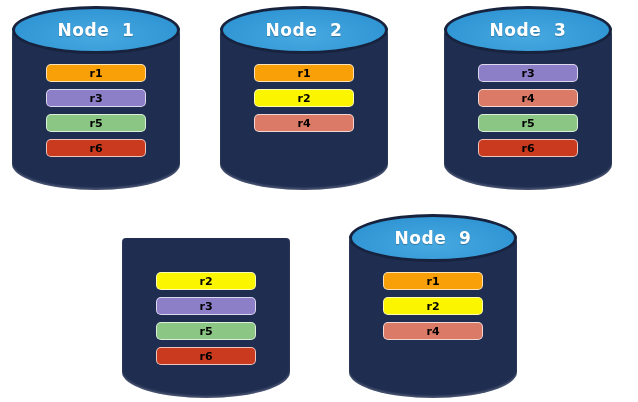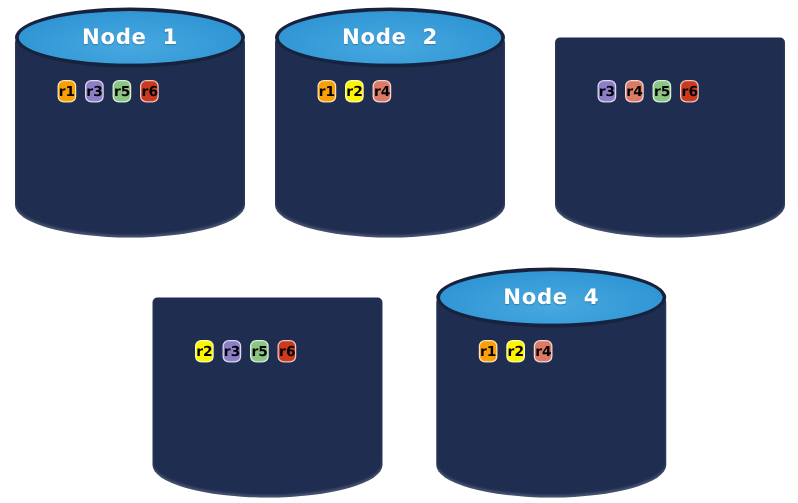--- a/index.html
+++ b/index.html
@@ -10,21 +10,21 @@
   }
   .canvas {
     position: relative;
     width: 638px;
     height: 402px;
     background: #ffffff;
     overflow: hidden;
   }
   .cylinder {
     position: absolute;
-    width: 184px;
+    width: 168px;
     height: 184px;
   }
   .cylinder:nth-child(1) { left: 12px;  top: 6px;   }
   .cylinder:nth-child(2) { left: 220px; top: 6px;   }
   .cylinder:nth-child(3) { left: 444px; top: 6px;   }
   .cylinder:nth-child(4) { left: 122px; top: 214px; }
   .cylinder:nth-child(5) { left: 349px; top: 214px; }
 
   .cyl-body {
     position: absolute;
@@ -52,21 +52,21 @@
     font-size: 17px;
     white-space: pre;
     letter-spacing: 0.5px;
     text-shadow: 0 1px 1px rgba(0,0,0,0.25);
   }
   .bars {
     position: absolute;
     left: 34px; right: 34px;
     top: 58px;
     display: flex;
-    flex-direction: row;
+    flex-direction: column;
     gap: 7px;
   }
   .bar {
     height: 16px;
     border-radius: 5px;
     border: 1px solid rgba(255,255,255,0.7);
     display: flex;
     align-items: center;
     justify-content: center;
   }
@@ -113,20 +113,23 @@
         <div class="bar" style="background: rgb(252, 245, 0);">
           <span>r2</span>
         </div>
         <div class="bar" style="background: rgb(219, 123, 103);">
           <span>r4</span>
         </div>
       </div>
   </div>
     <div class="cylinder">
     <div class="cyl-body"></div>
+    <div class="cyl-top">
+      <span class="cyl-title">Node  3</span>
+    </div>
     <div class="bars">
         <div class="bar" style="background: rgb(141, 126, 200);">
           <span>r3</span>
         </div>
         <div class="bar" style="background: rgb(219, 123, 103);">
           <span>r4</span>
         </div>
         <div class="bar" style="background: rgb(140, 198, 132);">
           <span>r5</span>
         </div>
@@ -148,21 +151,21 @@
           <span>r5</span>
         </div>
         <div class="bar" style="background: rgb(201, 58, 31);">
           <span>r6</span>
         </div>
       </div>
   </div>
     <div class="cylinder">
     <div class="cyl-body"></div>
     <div class="cyl-top">
-      <span class="cyl-title">Node  4</span>
+      <span class="cyl-title">Node  9</span>
     </div>
     <div class="bars">
         <div class="bar" style="background: rgb(249, 160, 8);">
           <span>r1</span>
         </div>
         <div class="bar" style="background: rgb(252, 245, 0);">
           <span>r2</span>
         </div>
         <div class="bar" style="background: rgb(219, 123, 103);">
           <span>r4</span>

